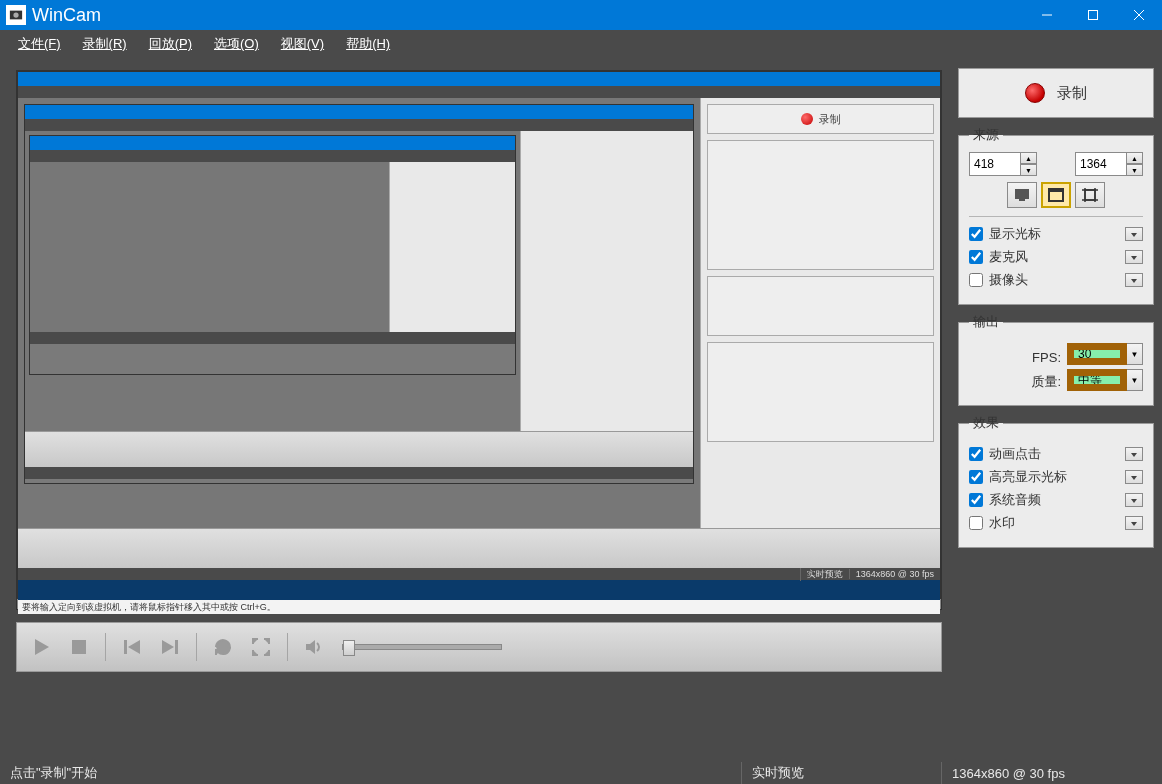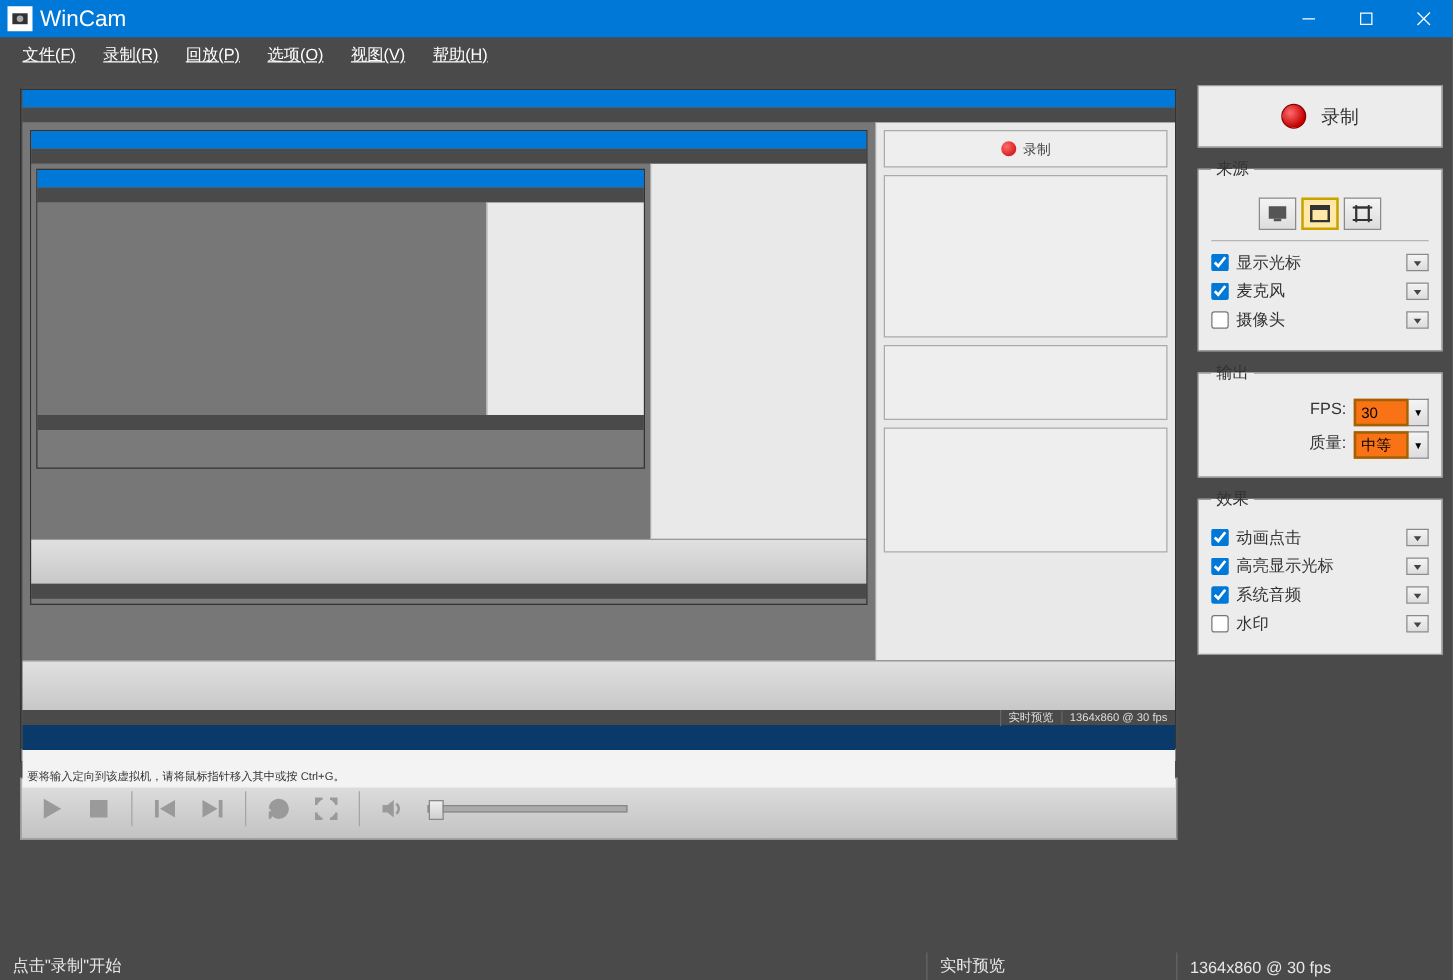--- a/index.html
+++ b/index.html
@@ -64,23 +64,23 @@
 .mode-btn { width: 30px; height: 26px; border: 1px solid #8a8a8a; background: linear-gradient(#f4f4f4,#ddd); display: flex; align-items: center; justify-content: center; cursor: pointer; }
 .mode-btn.selected { border: 2px solid #caa200; background: #ffe9a8; }
 .mode-btn svg { width: 16px; height: 14px; }
 
 .chk-row { display: flex; align-items: center; justify-content: space-between; margin: 5px 0; font-size: 13px; color: #333; }
 .chk-row .left { display: flex; align-items: center; gap: 6px; }
 .chk-row input[type=checkbox] { width: 14px; height: 14px; accent-color: #0078d7; }
 .chk-row .cfg { width: 18px; height: 14px; border: 1px solid #8a8a8a; background: linear-gradient(#f4f4f4,#ddd); cursor: pointer; display:flex; align-items:center; justify-content:center; }
 .chk-row .cfg span { border-left:3px solid transparent; border-right:3px solid transparent; border-top:4px solid #444; margin-top:1px; }
 
-.out-row { display: flex; align-items: flex-start; justify-content: flex-end; gap: 6px; margin: 4px 0; font-size: 13px; color: #333; }
+.out-row { display: flex; align-items: flex-end; justify-content: flex-end; gap: 6px; margin: 4px 0; font-size: 13px; color: #333; }
 .out-row .sel { display: flex; }
-.out-row .sel input { width: 44px; height: 22px; border: 2px solid #a16207; font-size: 12px; padding: 0 4px; background:#f97316; }
+.out-row .sel input { width: 60px; height: 22px; border: 7px solid #a16207; font-size: 12px; padding: 0 4px; background:#86efac; }
 .out-row .sel button { width: 16px; border: 1px solid #8a8a8a; border-left: 0; background: linear-gradient(#f4f4f4,#ddd); font-size:8px; cursor:pointer; }
 
 
 .statusbar { height: 22px; background: #4a4a4a; display: flex; align-items: center; color: #e8e8e8; font-size: 13px; }
 .statusbar .seg { padding: 0 10px; border-right: 1px solid #666; height: 100%; display: flex; align-items: center; }
 .statusbar .fill { flex: 1; }
 
 hr.hsep { border: none; border-top: 1px solid #b5b5b5; margin: 8px 0; }
 </style>
 </head>
@@ -167,21 +167,21 @@
             </div>
           </div>
           <div style="height:40px;background:linear-gradient(#e0e0e0,#c8c8c8);border-top:1px solid #999;"></div>
           <div class="statusline-nested">
             <div style="flex:1;"></div>
             <div style="padding:0 6px;border-left:1px solid #666;">实时预览</div>
             <div style="padding:0 6px;border-left:1px solid #666;">1364x860 @ 30 fps</div>
           </div>
 
           <div style="height:20px;background:#0a3a6a;"></div>
-          <div style="height:14px;background:#f3f3f3;font-size:9px;color:#333;padding:15px 4px;">要将输入定向到该虚拟机，请将鼠标指针移入其中或按 Ctrl+G。</div>
+          <div style="height:14px;background:#f3f3f3;font-size:9px;color:#333;padding:1px 4px;">要将输入定向到该虚拟机，请将鼠标指针移入其中或按 Ctrl+G。</div>
         </div>
       </div>
     </div>
 
     <div class="playbar">
       <div class="btn">
           <svg viewBox="0 0 20 20">
             <polygon points="4,2 18,10 4,18"></polygon>
           </svg>
         </div>
@@ -233,20 +233,37 @@
 
   <div class="sidebar">
 
     <div class="panel record-panel">
       <div class="record-dot"></div>
       <div class="record-label">录制</div>
     </div>
 
     <fieldset class="group">
       <legend>来源</legend>
+      <div class="dim-row">
+        <div class="spin">
+          <input value="418" style="">
+          <div class="arrows">
+              <button>▲</button>
+              <button>▼</button>
+            </div>
+        </div>
+        <span style="flex:1"></span>
+        <div class="spin">
+          <input value="1364" style="">
+          <div class="arrows">
+              <button>▲</button>
+              <button>▼</button>
+            </div>
+        </div>
+      </div>
       <div class="mode-row">
         <div class="mode-btn">
           <svg viewBox="0 0 16 14">
               <rect x="1" y="1" width="14" height="10" fill="#555"></rect>
               <rect x="5" y="11" width="6" height="2" fill="#555"></rect>
             </svg>
         </div>
         <div class="mode-btn selected">
           <svg viewBox="0 0 16 14">
               <rect x="1" y="1" width="14" height="12" fill="none" stroke="#333" stroke-width="2"></rect>

